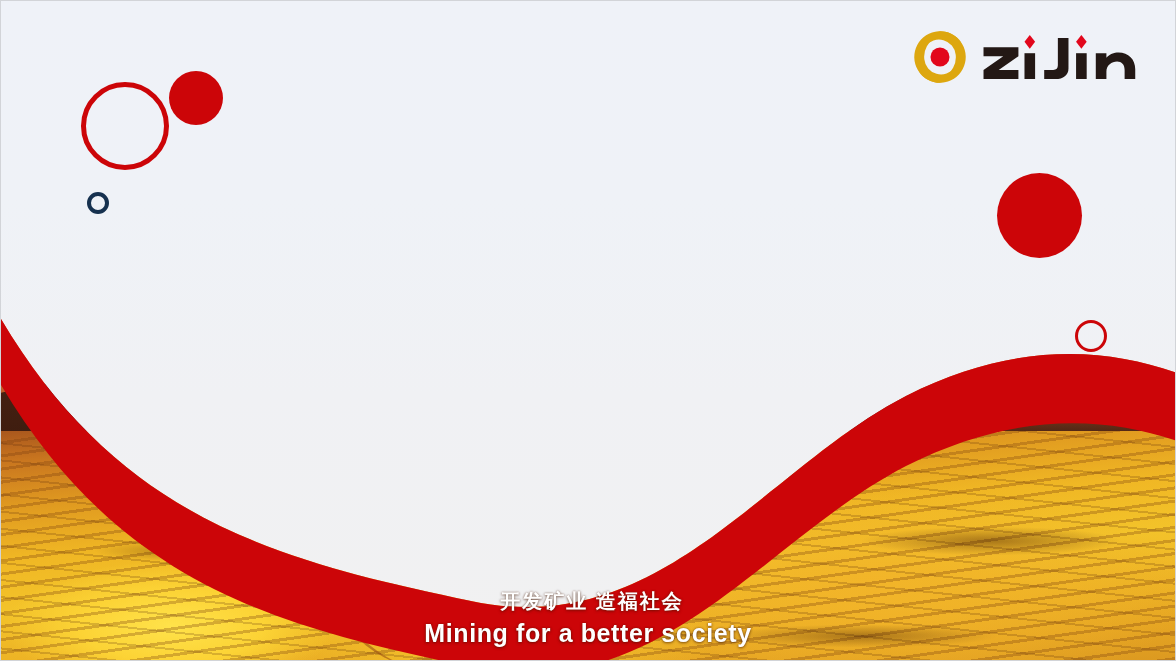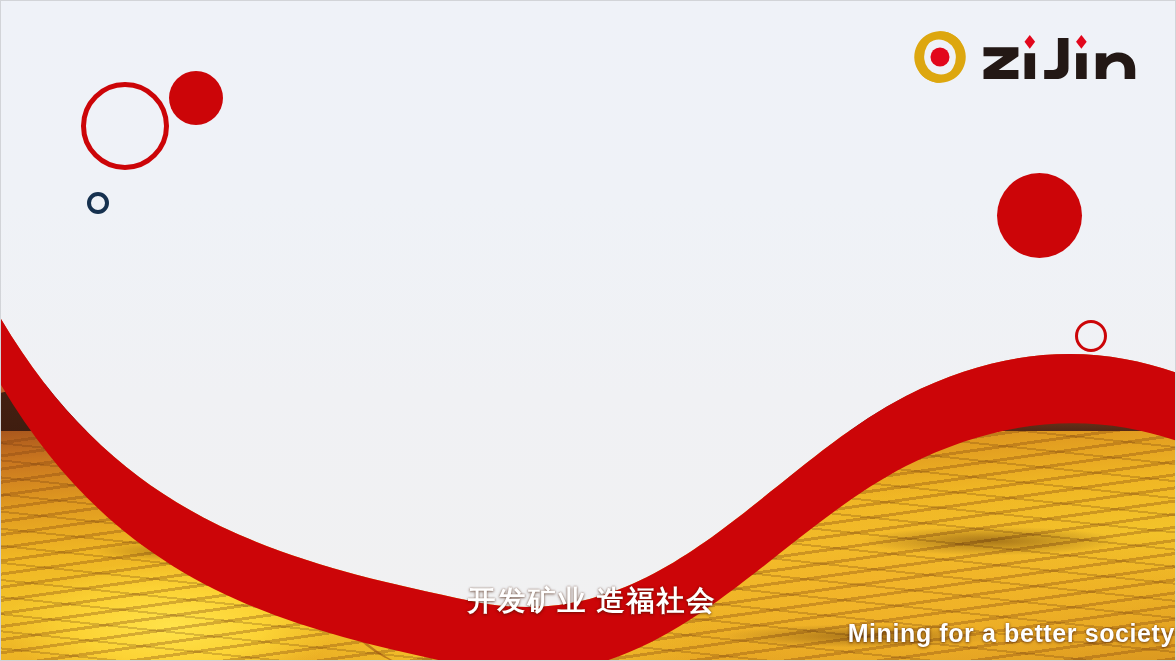--- a/index.html
+++ b/index.html
@@ -159,34 +159,33 @@
 
   
   .tagline {
     position: absolute;
     left: 0; right: 0; bottom: 12px;
     text-align: center;
     color: #ffffff;
     text-shadow: 0 1px 3px rgba(60,20,0,0.55), 0 0 2px rgba(80,30,0,0.5);
   }
   .tagline-cn {
-    font-family: Liberation Serif, serif;
-    font-size: 28px;
+    font-family: Liberation Sans, sans-serif;
+    font-size: 20px;
     font-weight: 700;
     letter-spacing: 2px;
     line-height: 34px;
     margin-left: 8px;
   }
   .tagline-en {
     font-family: "Liberation Sans", sans-serif;
     font-size: 25px;
     font-weight: 700;
     letter-spacing: 0.6px;
     line-height: 30px;
-    text-align: right;
   }
 </style>
 </head>
 <body>
 
 <div id="slide">
 
   <div class="photo-layer">
     <div class="sky"></div>
     <div class="ridge"></div>

